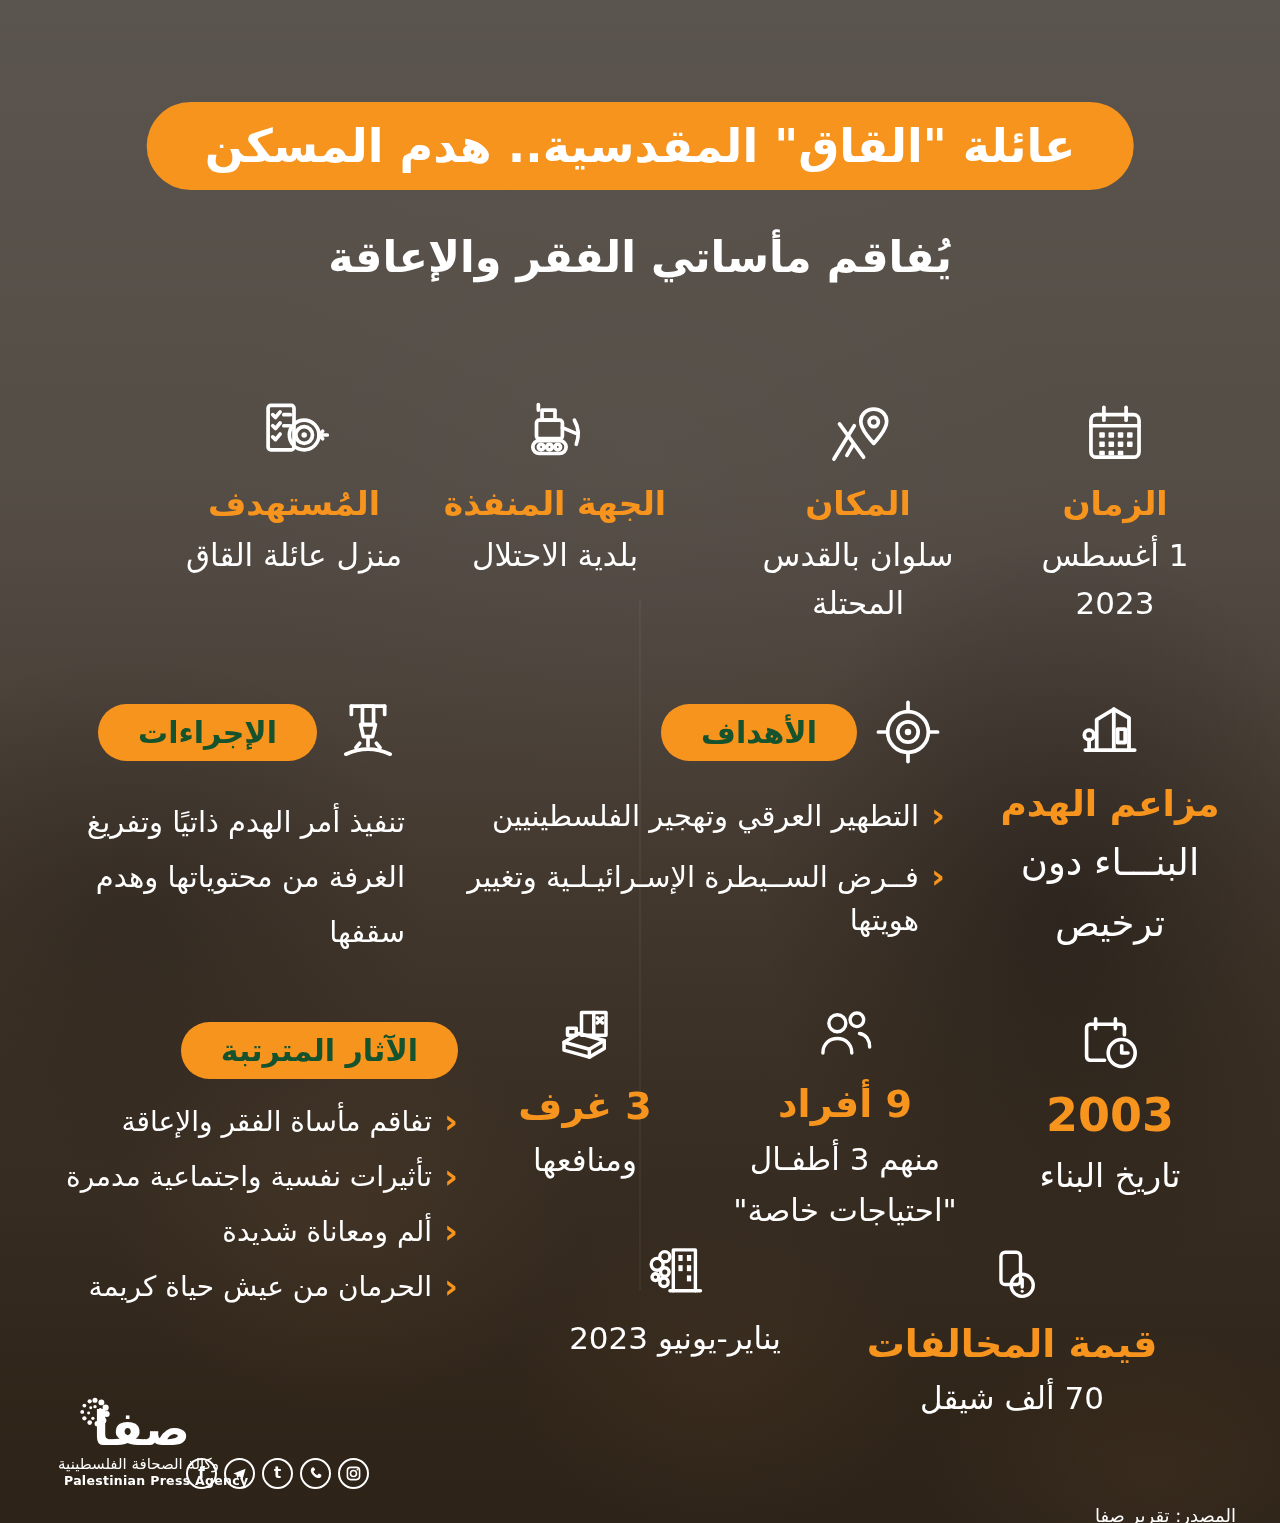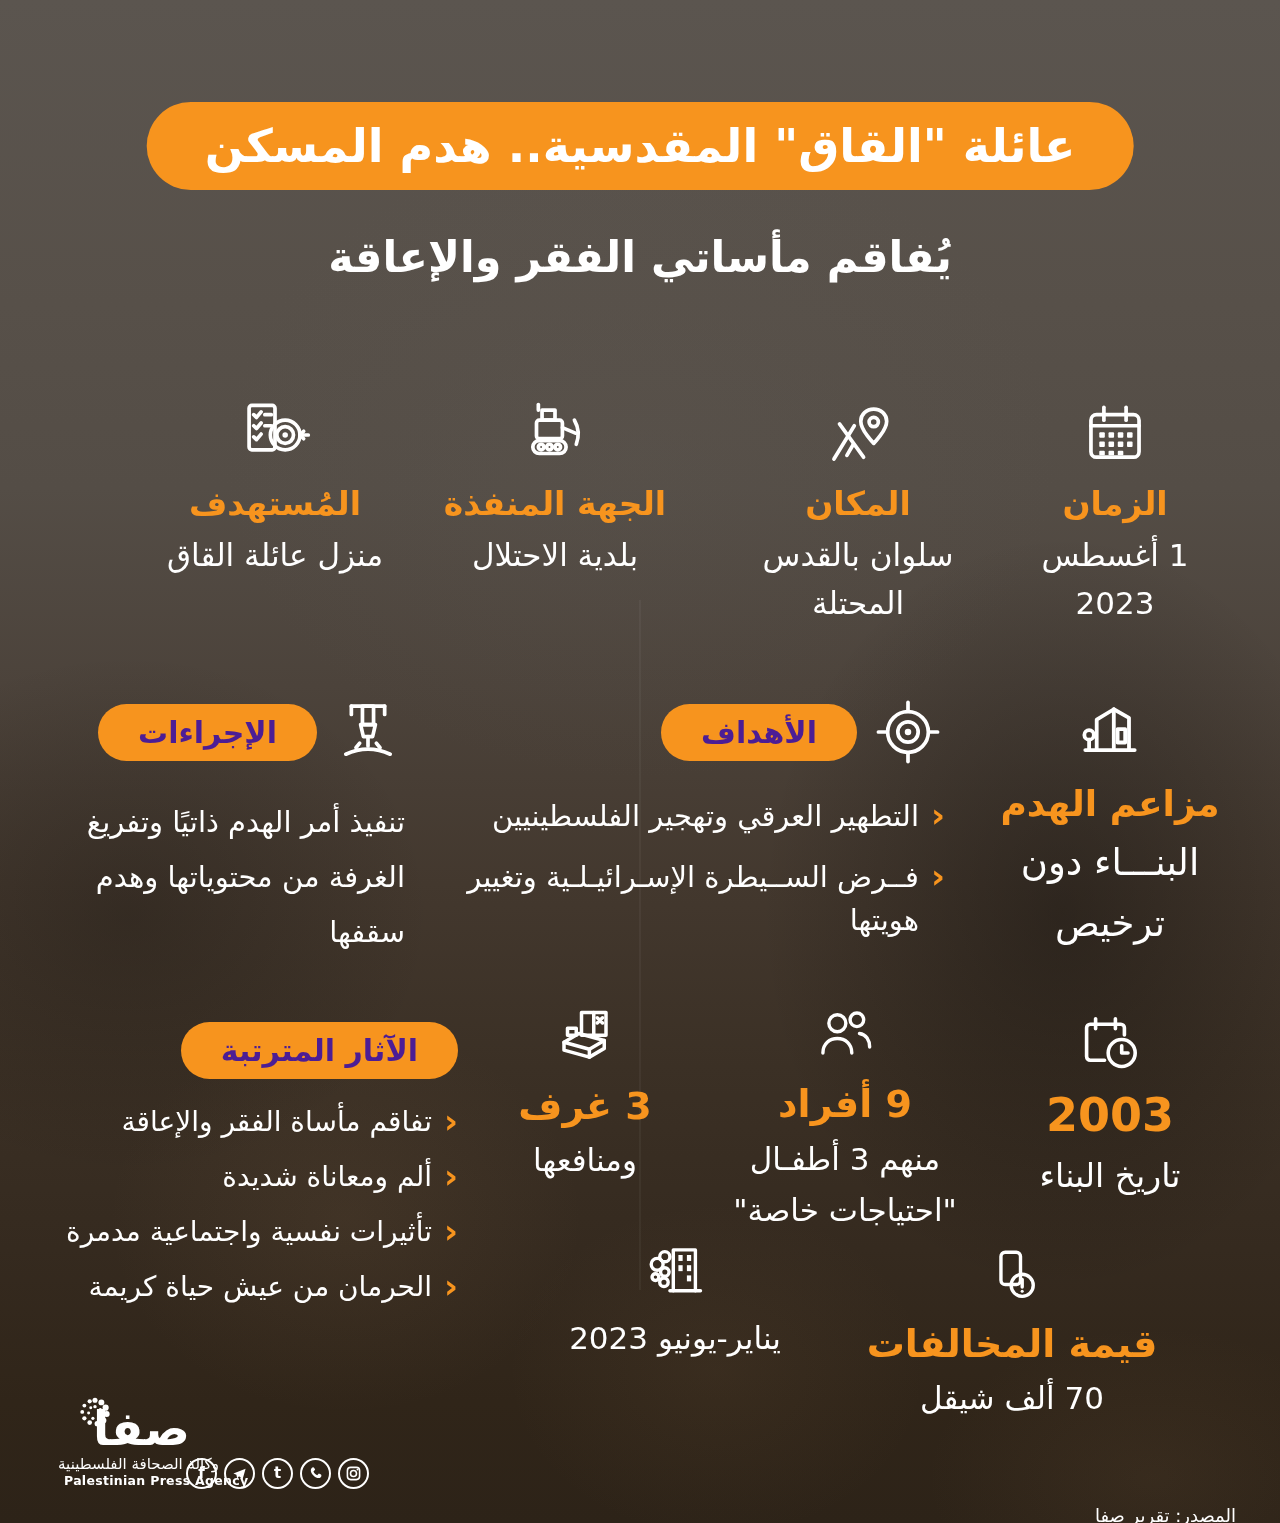--- a/index.html
+++ b/index.html
@@ -27,21 +27,21 @@
   .subtitle{top:232px;left:0;width:100%;text-align:center;font-size:43px;font-weight:bold;}
   
   .stat{text-align:center;}
   .ic{display:flex;justify-content:center;align-items:center;}
   .ic svg{stroke:#ffffff;fill:none;stroke-width:4;stroke-linecap:round;stroke-linejoin:round;}
   .stat-title{font-size:33px;font-weight:bold;margin-top:12px;}
   .stat-title.big{font-size:38px;}
   .stat-value{font-size:31px;margin-top:8px;line-height:1.55;white-space:pre-line;}
   .year{font-size:46px;font-weight:bold;margin-top:8px;text-align:center;}
   
-  .badge{display:inline-block;background:#f7941e;color:#4c1d95;font-size:30px;font-weight:bold;
+  .badge{display:inline-block;background:#f7941e;color:#14532d;font-size:30px;font-weight:bold;
     border-radius:30px;padding:11px 40px;}
   .head{display:flex;align-items:center;gap:14px;}
   .bullets{list-style:none;margin:26px 0 0;padding:0;}
   .bullets li{display:flex;gap:12px;font-size:29px;line-height:1.5;margin-bottom:17px;white-space:pre-line;}
   .chev{flex:0 0 auto;color:#f7941e;font-weight:bold;font-size:34px;line-height:1.2;}
   .chev::before{content:"‹";}
   .paragraph{margin-top:26px;font-size:29px;line-height:1.9;text-align:right;white-space:pre-line;}
   .effects .bullets{margin-top:22px;}
   .effects .bullets li{font-size:28px;margin-bottom:13px;}
   
@@ -119,21 +119,21 @@
         <rect x="16" y="46" width="36" height="14" rx="7"></rect>
         <circle cx="25" cy="53" r="3"></circle>
           <circle cx="34" cy="53" r="3"></circle>
           <circle cx="43" cy="53" r="3"></circle>
       </svg>
     </div>
     <div class="stat-title orange">الجهة المنفذة</div>
     <div class="stat-value">بلدية الاحتلال</div>
   </div>
 
-  <div class="abs stat" style="right:855px;top:398px;width:300px;">
+  <div class="abs stat" style="right:836px;top:398px;width:300px;">
     <div class="ic">
       <svg width="74" height="74" viewBox="0 0 80 80">
         <rect x="12" y="8" width="28" height="48" rx="3"></rect>
         <path d="M17 18l3 3 5-6"></path>
           <line x1="29" y1="18" x2="36" y2="18"></line>
         <path d="M17 30l3 3 5-6"></path>
           <line x1="29" y1="30" x2="36" y2="30"></line>
         <path d="M17 42l3 3 5-6"></path>
         <circle cx="51" cy="40" r="16"></circle>
         <circle cx="51" cy="40" r="9"></circle>
@@ -247,22 +247,22 @@
       </svg>
     </div>
     <div class="stat-title orange big">3 غرف</div>
     <div class="stat-value">ومنافعها</div>
   </div>
 
   <div class="abs effects" style="right:822px;top:1022px;width:395px;text-align:right;">
     <div class="badge">الآثار المترتبة</div>
     <ul class="bullets">
       <li><span class="chev"></span><span>تفاقم مأساة الفقر والإعاقة</span></li>
+      <li><span class="chev"></span><span>تأثيرات نفسية واجتماعية مدمرة</span></li>
       <li><span class="chev"></span><span>ألم ومعاناة شديدة</span></li>
-      <li><span class="chev"></span><span>تأثيرات نفسية واجتماعية مدمرة</span></li>
       <li><span class="chev"></span><span>الحرمان من عيش حياة كريمة</span></li>
     </ul>
   </div>
 
   <div class="abs stat" style="right:108px;top:1242px;width:320px;">
     <div class="ic">
       <svg width="68" height="68" viewBox="0 0 80 80">
         <rect x="27" y="12" width="23" height="38" rx="5"></rect>
         <circle cx="52" cy="51" r="13"></circle>
         <line x1="52" y1="44" x2="52" y2="53"></line>

